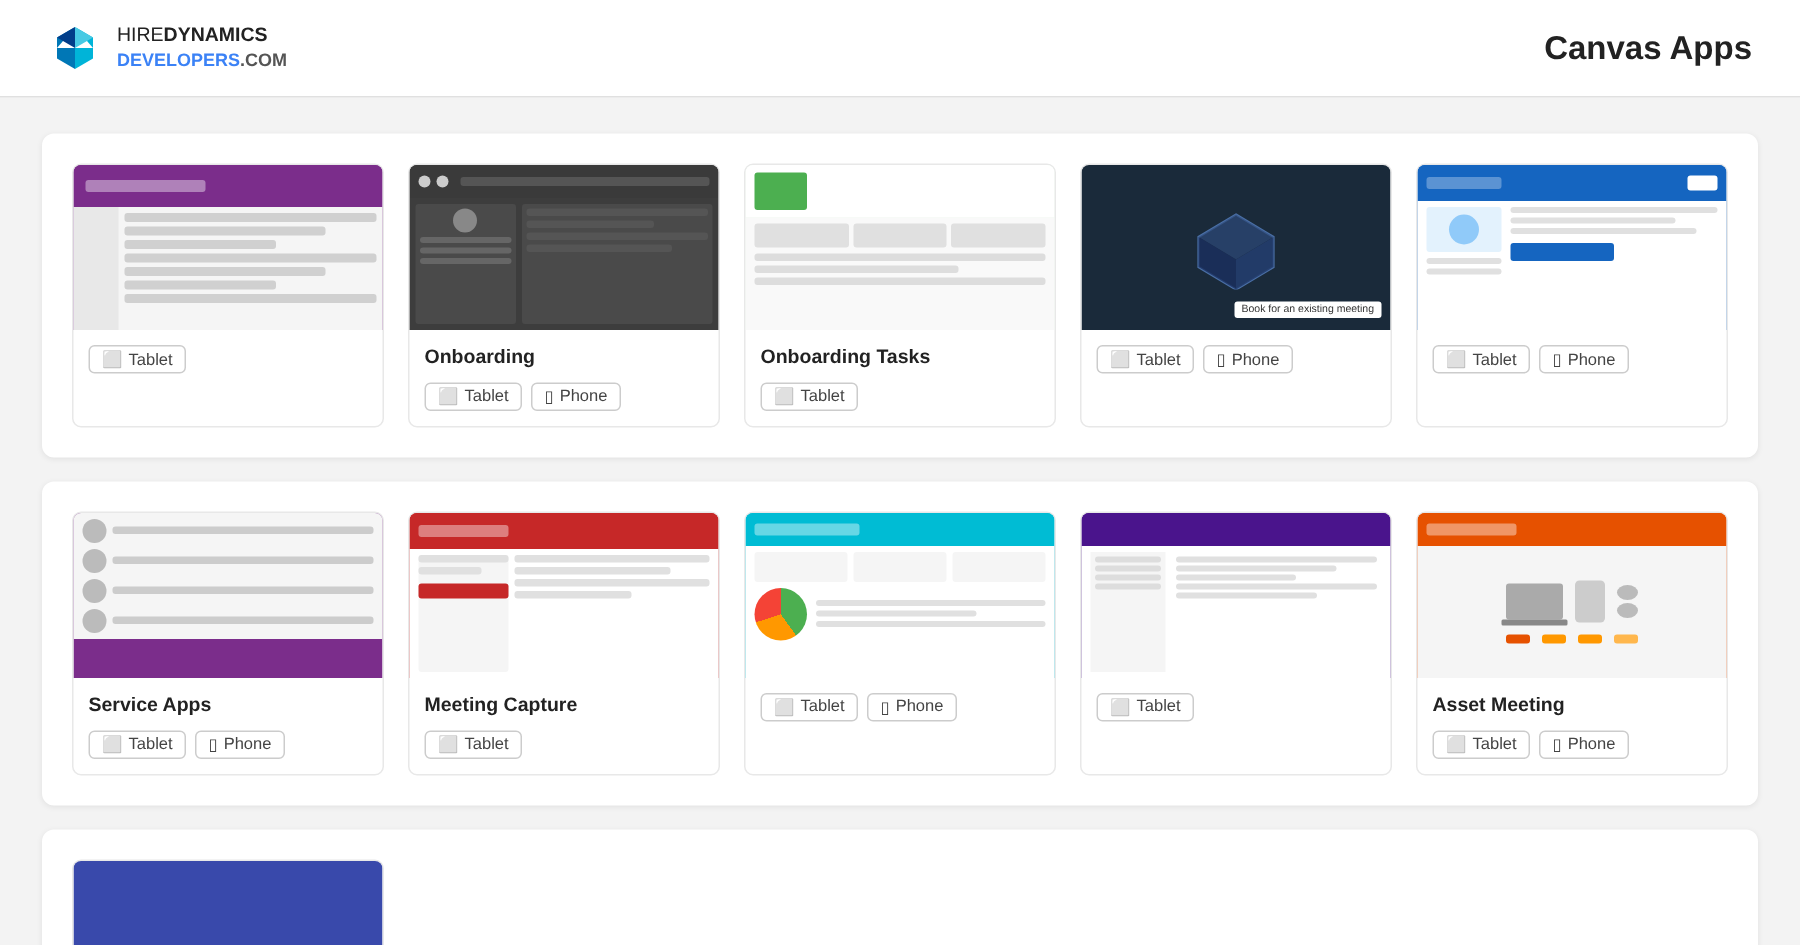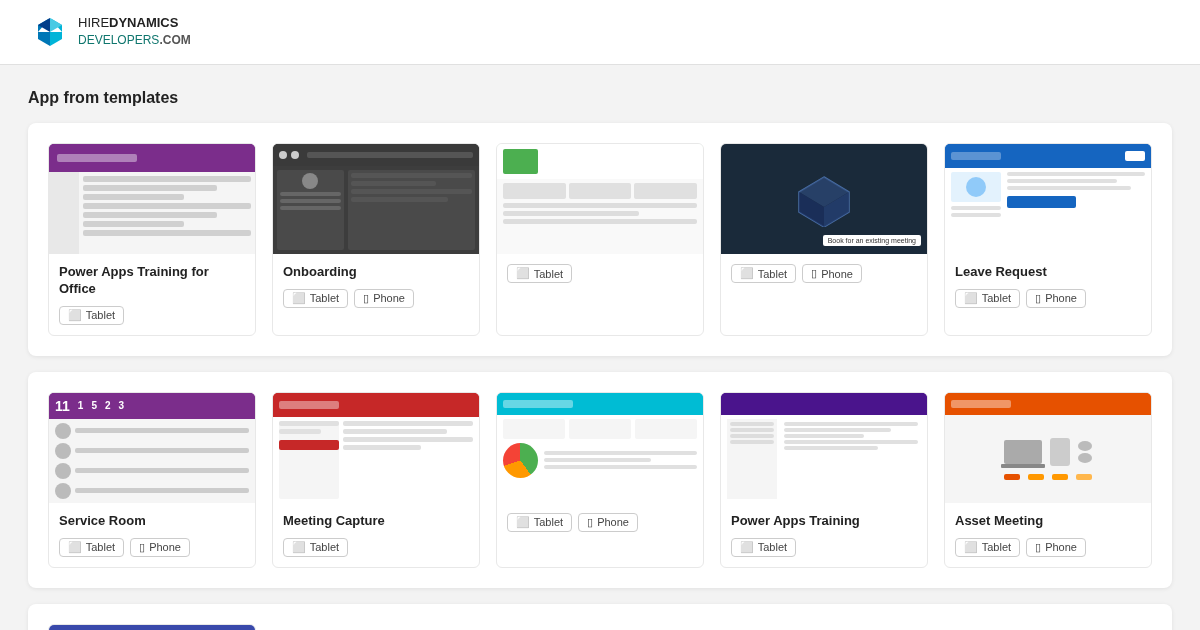--- a/index.html
+++ b/index.html
@@ -32,21 +32,21 @@
       width: 36px;
       height: 36px;
     }
     .logo-text {
       font-size: 13px;
       line-height: 1.3;
       color: #222;
     }
     .logo-text .hire { font-weight: 400; }
     .logo-text .dynamics { font-weight: 700; }
-    .logo-text .developers { font-weight: 400; font-size: 12px; color: #0f766e; }
+    .logo-text .developers { font-weight: 700; font-size: 12px; color: #3b82f6; }
     .logo-text .com { font-weight: 700; font-size: 12px; color: #555; }
     .page-title {
       font-size: 22px;
       font-weight: 600;
       color: #222;
     }
     .main-content {
       padding: 24px 28px;
     }
     .section-title {
@@ -375,24 +375,24 @@
       </svg>
       <div class="logo-text">
         <div>
           <span class="hire">HIRE</span><span class="dynamics">DYNAMICS</span>
         </div>
         <div>
           <span class="developers">DEVELOPERS</span><span class="com">.COM</span>
         </div>
       </div>
     </div>
+    <div class="page-title">Canvas Apps</div>
   </div>
 
   <div class="main-content">
-    <div class="section-title">App from templates</div>
 
     <div class="cards-grid">
 
       <div class="app-card">
         <div class="card-thumbnail thumb-power-apps-office">
           <div class="t-header">
             <div style="height:8px;width:80px;background:rgba(255,255,255,0.4);border-radius:2px;"></div>
           </div>
           <div class="t-body">
             <div class="t-sidebar"></div>
@@ -401,21 +401,20 @@
               <div class="thumb-row medium"></div>
               <div class="thumb-row short"></div>
               <div class="thumb-row full"></div>
               <div class="thumb-row medium"></div>
               <div class="thumb-row short"></div>
               <div class="thumb-row full"></div>
             </div>
           </div>
         </div>
         <div class="card-info">
-          <div class="card-name">Power Apps Training for Office</div>
           <div class="card-badges">
             <span class="badge"><span class="badge-icon">⬜</span> Tablet</span>
           </div>
         </div>
       </div>
 
       <div class="app-card">
         <div class="card-thumbnail thumb-shoutouts">
           <div class="t-nav">
             <div class="nav-dot"></div>
@@ -460,20 +459,21 @@
               <div style="height:16px;flex:1;background:#e0e0e0;border-radius:2px;"></div>
               <div style="height:16px;flex:1;background:#e0e0e0;border-radius:2px;"></div>
               <div style="height:16px;flex:1;background:#e0e0e0;border-radius:2px;"></div>
             </div>
             <div style="height:5px;background:#ddd;border-radius:2px;margin-bottom:3px;"></div>
             <div style="height:5px;background:#ddd;border-radius:2px;width:70%;margin-bottom:3px;"></div>
             <div style="height:5px;background:#ddd;border-radius:2px;"></div>
           </div>
         </div>
         <div class="card-info">
+          <div class="card-name">Onboarding Tasks</div>
           <div class="card-badges">
             <span class="badge"><span class="badge-icon">⬜</span> Tablet</span>
           </div>
         </div>
       </div>
 
       <div class="app-card">
         <div class="card-thumbnail thumb-book-room">
           <div style="display:flex;align-items:center;justify-content:center;width:100%;height:100%;position:relative;">
             <svg width="60" height="55" viewBox="0 0 60 55">
@@ -510,62 +510,54 @@
             </div>
             <div class="leave-right">
               <div style="height:4px;background:#e0e0e0;border-radius:2px;margin-bottom:3px;width:100%;"></div>
               <div style="height:4px;background:#e0e0e0;border-radius:2px;margin-bottom:3px;width:80%;"></div>
               <div style="height:4px;background:#e0e0e0;border-radius:2px;margin-bottom:6px;width:90%;"></div>
               <div style="height:12px;background:#1565c0;border-radius:2px;width:50%;"></div>
             </div>
           </div>
         </div>
         <div class="card-info">
-          <div class="card-name">Leave Request</div>
           <div class="card-badges">
             <span class="badge"><span class="badge-icon">⬜</span> Tablet</span>
             <span class="badge"><span class="badge-icon">▯</span> Phone</span>
           </div>
         </div>
       </div>
 
     </div>
 
     <div class="cards-grid" style="margin-top:16px;">
 
       <div class="app-card">
         <div class="card-thumbnail thumb-service-desk">
-          <div class="t-header">
-            <span class="sd-num">11</span>
-            <span class="sd-num" style="font-size:10px;">1</span>
-            <span class="sd-num" style="font-size:10px;">5</span>
-            <span class="sd-num" style="font-size:10px;">2</span>
-            <span class="sd-num" style="font-size:10px;">3</span>
-          </div>
           <div class="t-body">
             <div class="sd-row">
               <div class="sd-avatar"></div>
               <div class="sd-text"></div>
             </div>
             <div class="sd-row">
               <div class="sd-avatar"></div>
               <div class="sd-text"></div>
             </div>
             <div class="sd-row">
               <div class="sd-avatar"></div>
               <div class="sd-text short" style="width:50%;"></div>
             </div>
             <div class="sd-row">
               <div class="sd-avatar"></div>
               <div class="sd-text"></div>
             </div>
           </div>
         </div>
         <div class="card-info">
-          <div class="card-name">Service Room</div>
+          <div class="card-name">Service Apps</div>
           <div class="card-badges">
             <span class="badge"><span class="badge-icon">⬜</span> Tablet</span>
             <span class="badge"><span class="badge-icon">▯</span> Phone</span>
           </div>
         </div>
       </div>
 
       <div class="app-card">
         <div class="card-thumbnail thumb-meeting">
           <div class="t-header">
@@ -637,21 +629,20 @@
             <div style="flex:1;padding:3px;display:flex;flex-direction:column;gap:2px;">
               <div style="height:4px;background:#e0e0e0;border-radius:2px;"></div>
               <div style="height:4px;background:#e0e0e0;border-radius:2px;width:80%;"></div>
               <div style="height:4px;background:#e0e0e0;border-radius:2px;width:60%;"></div>
               <div style="height:4px;background:#e0e0e0;border-radius:2px;"></div>
               <div style="height:4px;background:#e0e0e0;border-radius:2px;width:70%;"></div>
             </div>
           </div>
         </div>
         <div class="card-info">
-          <div class="card-name">Power Apps Training</div>
           <div class="card-badges">
             <span class="badge"><span class="badge-icon">⬜</span> Tablet</span>
           </div>
         </div>
       </div>
 
       <div class="app-card">
         <div class="card-thumbnail thumb-asset">
           <div class="t-header">
             <div style="height:8px;width:60px;background:rgba(255,255,255,0.4);border-radius:2px;"></div>

